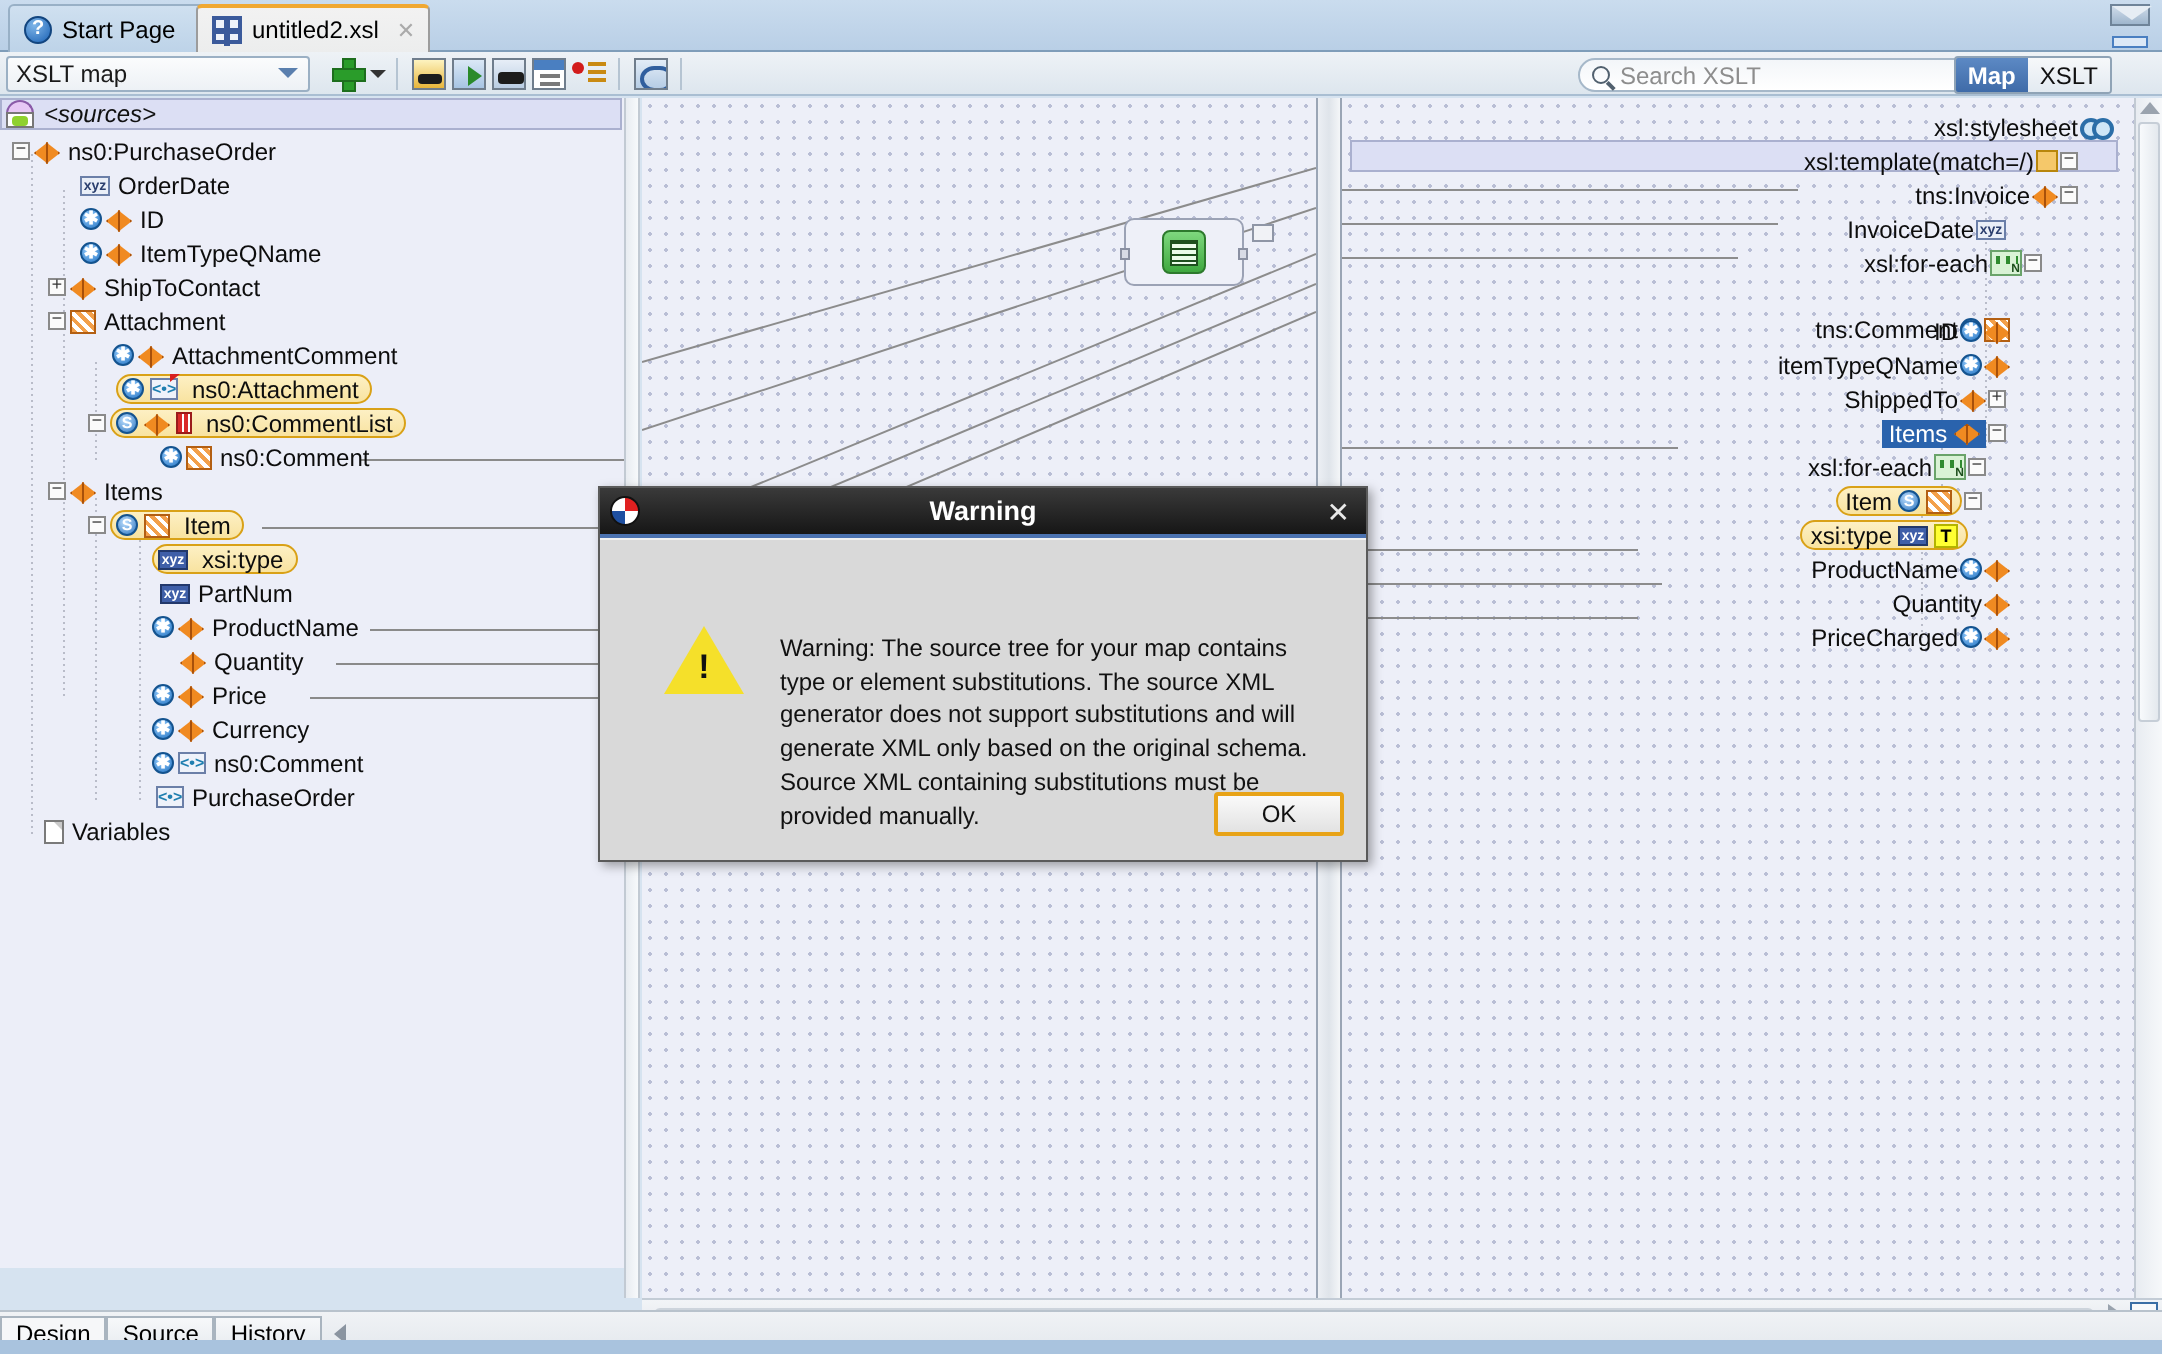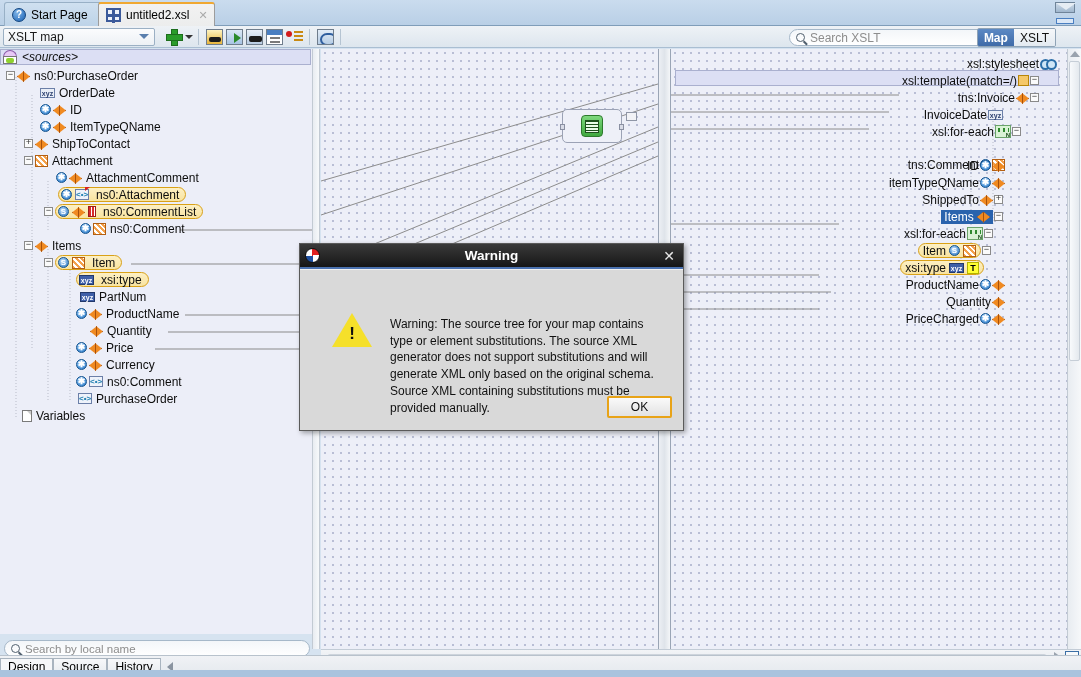--- a/index.html
+++ b/index.html
@@ -497,24 +497,20 @@
     <div class="trow" style="left:78px;top:323px;">
       <span class="chev ni">&lt;•&gt;</span>
       <span class="txt">PurchaseOrder</span>
     </div>
     <div class="trow" style="left:22px;top:340px;">
       <span class="doc ni" style="position:relative"></span>
       <span class="txt">Variables</span>
     </div>
   </div>
 
-  <div id="localsearch">
-    <span class="magn"></span>
-    <span>Search by local name</span>
-  </div>
 </div>
 
 <div id="leftvscroll">
     <div class="thumb"></div>
   </div>
 
 <div id="canvas">
   <svg width="337" height="600">
     <g stroke="#8c8c8c" stroke-width="1" fill="none">
       <line x1="0" y1="132" x2="337" y2="35"></line>

